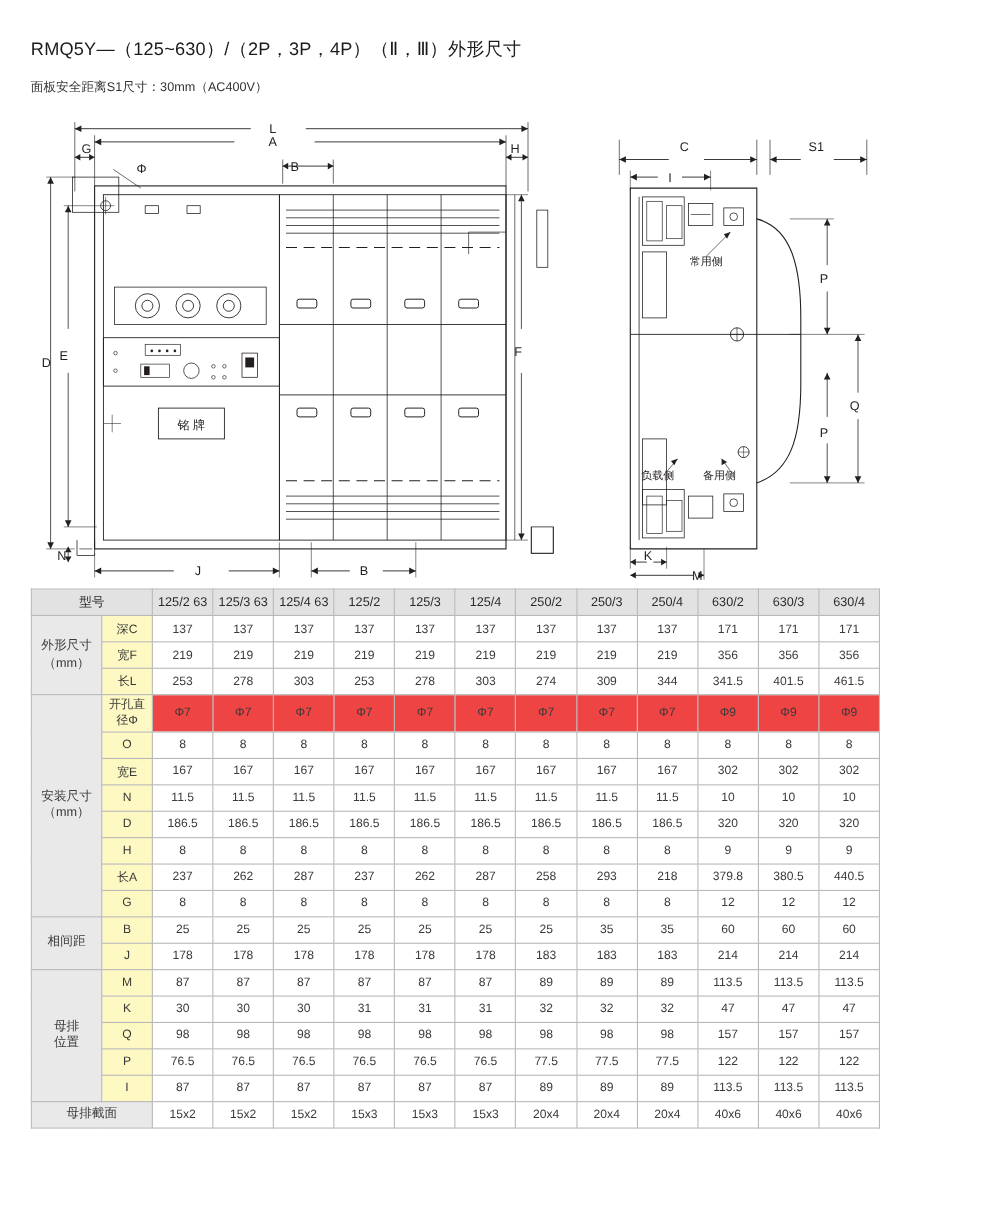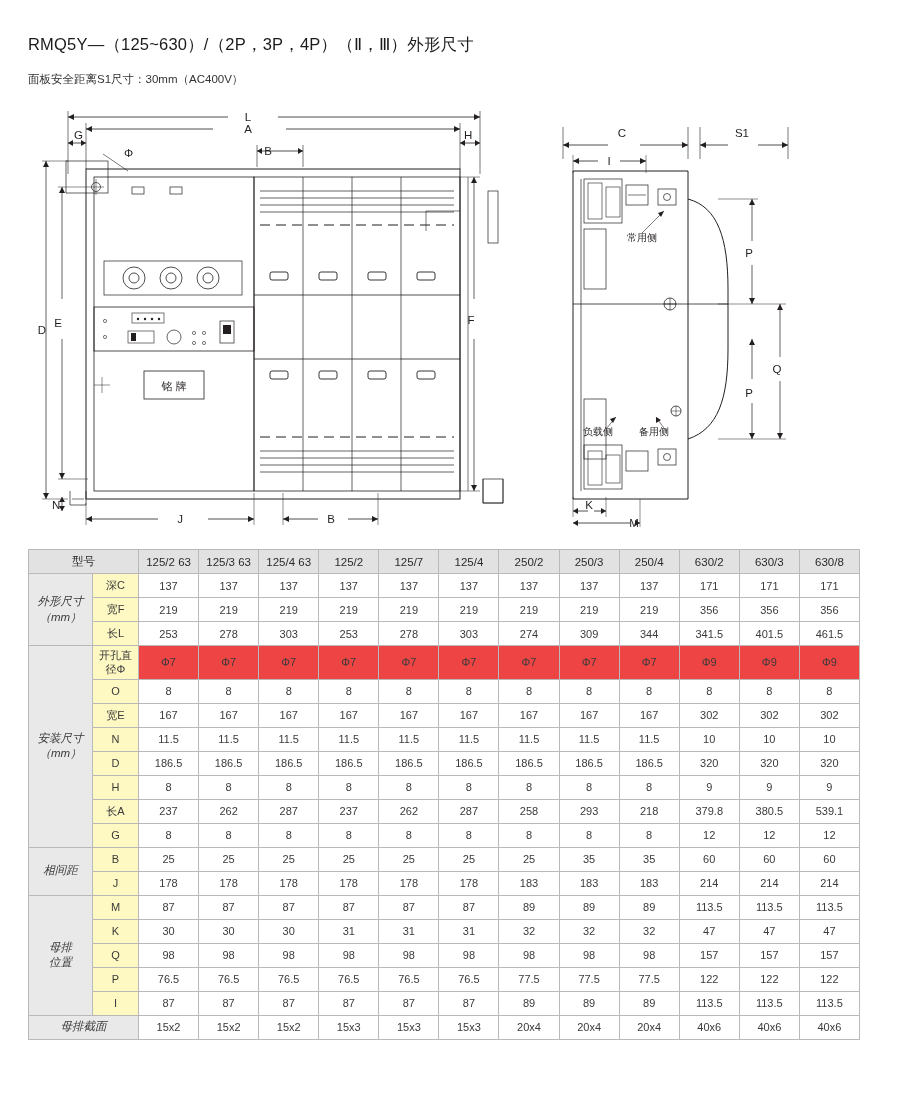--- a/index.html
+++ b/index.html
@@ -39,22 +39,22 @@
   .drawing {
     position: relative;
     height: 430px;
     margin-top: 10px;
   }
   .drawing svg { display: block; }
 
   
   table.spec {
     border-collapse: collapse;
-    width: 832px;
-    margin-top: 20px;
+    width: 772px;
+    margin-top: 6px;
     font-size: 11px;
     color: #3a3a3a;
     table-layout: fixed;
   }
   table.spec td, table.spec th {
     border: 1px solid #b9b9b9;
     text-align: center;
     padding: 2px 1px;
     height: 19px;
     font-weight: normal;
@@ -65,21 +65,20 @@
     color: #2b2b2b;
   }
   .rowhead {
     background: #fef9c3;
     font-size: 11px;
   }
   .grpcell {
     background: #e9e9e9;
     font-size: 11.5px;
     line-height: 1.35;
-    font-style: italic;
   }
   .shade {
     background: #ef4444;
   }
   .tall { line-height: 1.3; }
 </style>
 </head>
 <body>
 
 <div class="page">
@@ -386,28 +385,28 @@
       <col span="12">
     </colgroup>
     <tbody>
 
       <tr>
         <td class="hdr" colspan="2">型号</td>
         <td class="hdr">125/2 63</td>
         <td class="hdr">125/3 63</td>
         <td class="hdr">125/4 63</td>
         <td class="hdr">125/2</td>
-        <td class="hdr">125/7</td>
+        <td class="hdr">125/3</td>
         <td class="hdr">125/4</td>
         <td class="hdr">250/2</td>
         <td class="hdr">250/3</td>
         <td class="hdr">250/4</td>
         <td class="hdr">630/2</td>
         <td class="hdr">630/3</td>
-        <td class="hdr">630/8</td>
+        <td class="hdr">630/4</td>
       </tr>
 
       <tr>
         <td class="grpcell" rowspan="3">
           <div>外形尺寸</div>
           <div>（mm）</div>
         </td>
         <td class="rowhead">深C</td>
         <td>137</td>
         <td>137</td>
@@ -556,21 +555,21 @@
         <td>262</td>
         <td>287</td>
         <td>237</td>
         <td>262</td>
         <td>287</td>
         <td>258</td>
         <td>293</td>
         <td>218</td>
         <td>379.8</td>
         <td>380.5</td>
-        <td>539.1</td>
+        <td>440.5</td>
       </tr>
       <tr>
         <td class="rowhead">G</td>
         <td>8</td>
         <td>8</td>
         <td>8</td>
         <td>8</td>
         <td>8</td>
         <td>8</td>
         <td>8</td>

